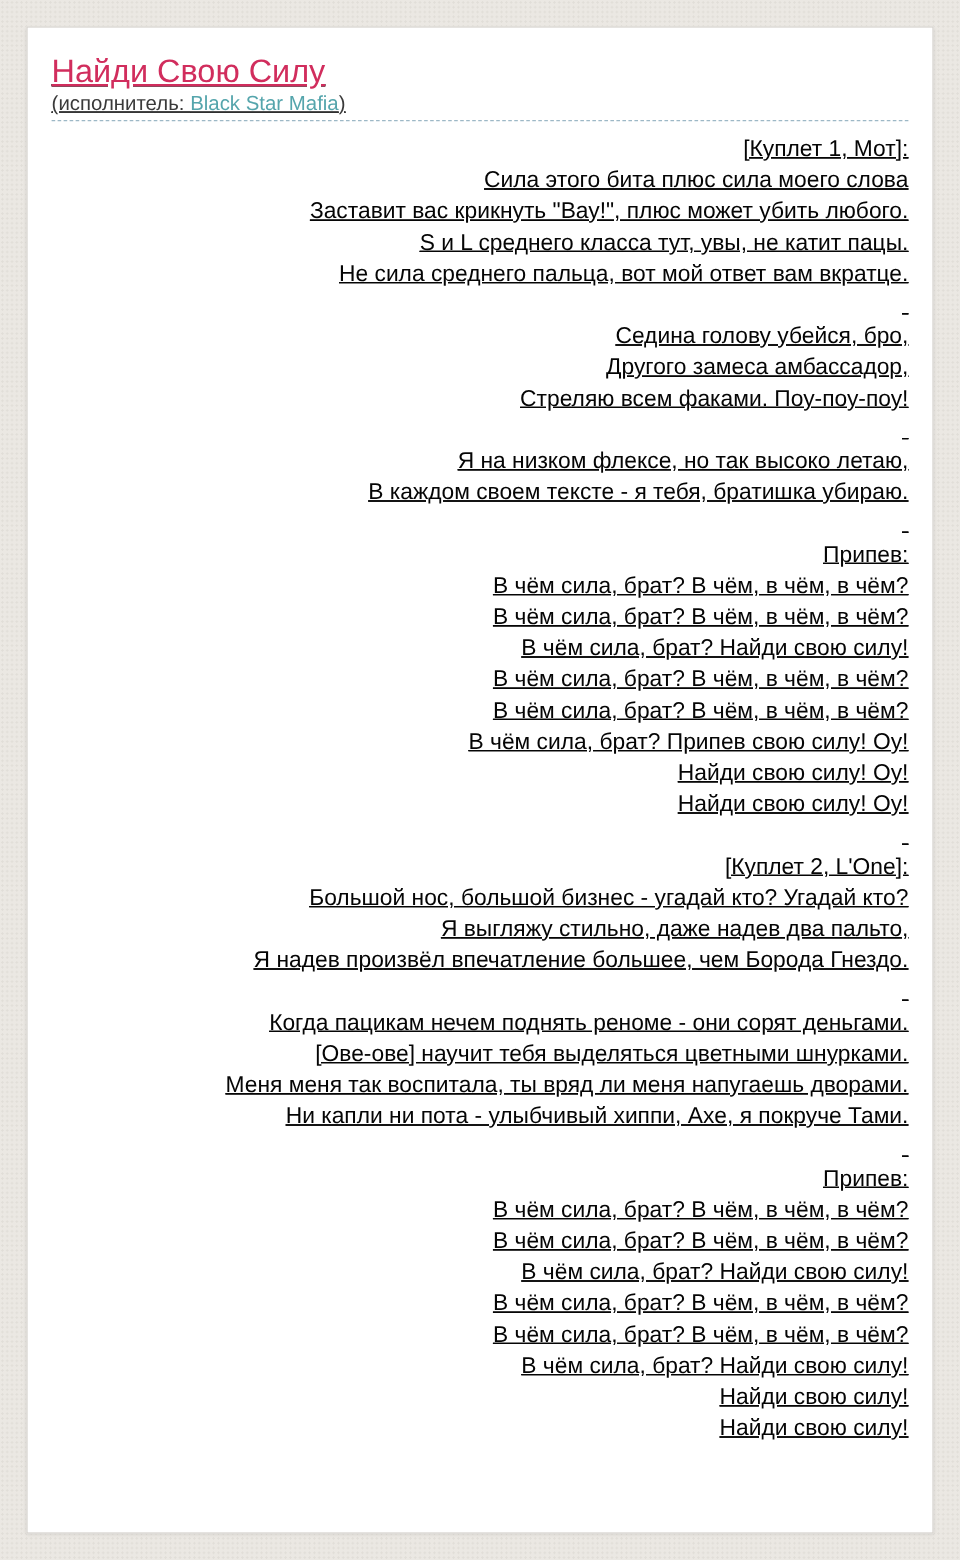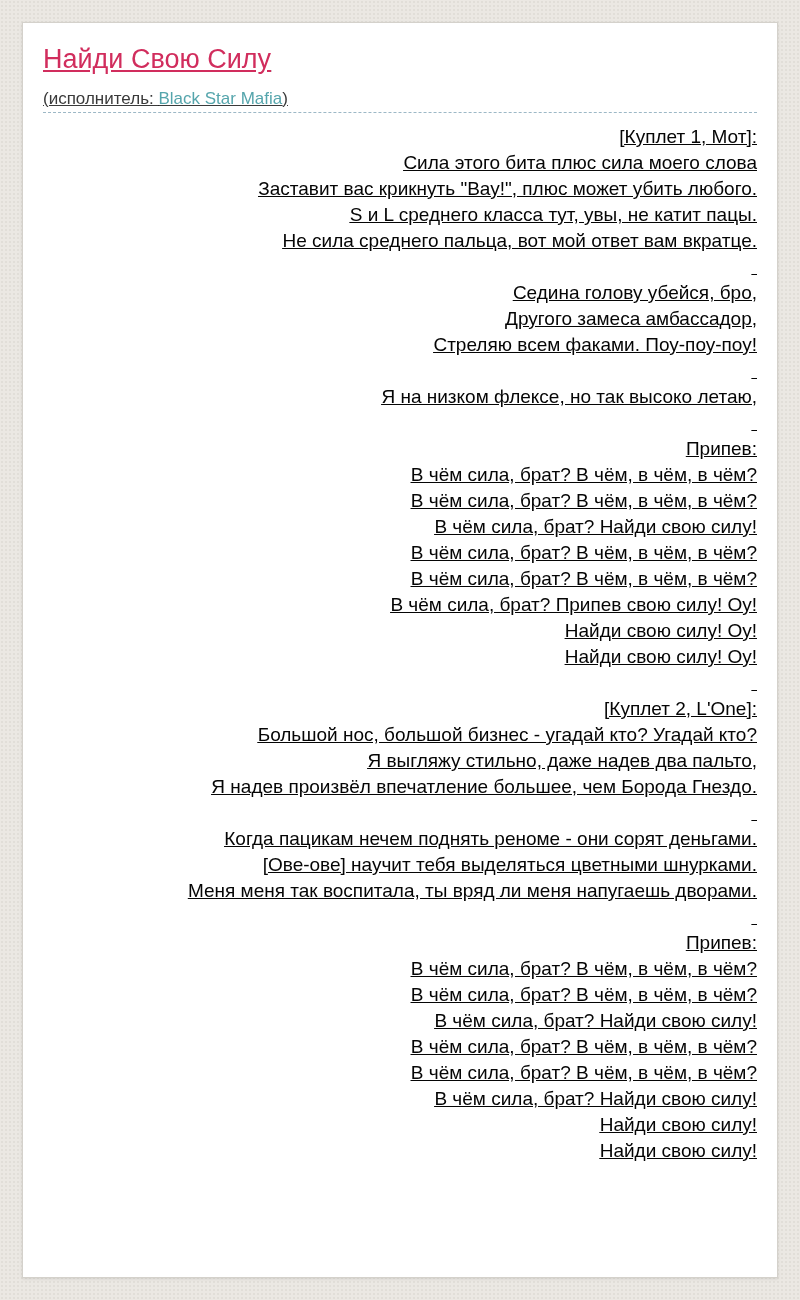--- a/index.html
+++ b/index.html
@@ -35,21 +35,21 @@
   .song-title {
     color: var(--title-pink, #d12d5d);
     font-size: 27px;
     font-weight: normal;
     line-height: 32px;
   }
   .artist-line {
     font-size: 17px;
     line-height: 21px;
     color: #3a3a3a;
-    margin-top: 13px;
+    margin-top: 1px;
   }
   .artist-line a {
     color: var(--link-teal, #55a5ac);
     text-decoration: none;
     cursor: pointer;
   }
   .lyrics {
     margin-top: 11px;
     font-size: 19px;
     line-height: 26px;
@@ -73,39 +73,41 @@
       <div class="lyric-line">Сила этого бита плюс сила моего слова</div>
       <div class="lyric-line">Заставит вас крикнуть "Вау!", плюс может убить любого.</div>
       <div class="lyric-line">S и L среднего класса тут, увы, не катит пацы.</div>
       <div class="lyric-line">Не сила среднего пальца, вот мой ответ вам вкратце.</div>
       <div class="lyric-line">&nbsp;</div>
       <div class="lyric-line">Седина голову убейся, бро,</div>
       <div class="lyric-line">Другого замеса амбассадор,</div>
       <div class="lyric-line">Стреляю всем факами. Поу-поу-поу!</div>
       <div class="lyric-line">&nbsp;</div>
       <div class="lyric-line">Я на низком флексе, но так высоко летаю,</div>
+      <div class="lyric-line">В каждом своем тексте - я тебя, братишка убираю.</div>
       <div class="lyric-line">&nbsp;</div>
       <div class="lyric-line">Припев:</div>
       <div class="lyric-line">В чём сила, брат? В чём, в чём, в чём?</div>
       <div class="lyric-line">В чём сила, брат? В чём, в чём, в чём?</div>
       <div class="lyric-line">В чём сила, брат? Найди свою силу!</div>
       <div class="lyric-line">В чём сила, брат? В чём, в чём, в чём?</div>
       <div class="lyric-line">В чём сила, брат? В чём, в чём, в чём?</div>
       <div class="lyric-line">В чём сила, брат? Припев свою силу! Оу!</div>
       <div class="lyric-line">Найди свою силу! Оу!</div>
       <div class="lyric-line">Найди свою силу! Оу!</div>
       <div class="lyric-line">&nbsp;</div>
       <div class="lyric-line">[Куплет 2, L'One]:</div>
       <div class="lyric-line">Большой нос, большой бизнес - угадай кто? Угадай кто?</div>
       <div class="lyric-line">Я выгляжу стильно, даже надев два пальто,</div>
       <div class="lyric-line">Я надев произвёл впечатление большее, чем Борода Гнездо.</div>
       <div class="lyric-line">&nbsp;</div>
       <div class="lyric-line">Когда пацикам нечем поднять реноме - они сорят деньгами.</div>
       <div class="lyric-line">[Ове-ове] научит тебя выделяться цветными шнурками.</div>
       <div class="lyric-line">Меня меня так воспитала, ты вряд ли меня напугаешь дворами.</div>
+      <div class="lyric-line">Ни капли ни пота - улыбчивый хиппи, Axe, я покруче Тами.</div>
       <div class="lyric-line">&nbsp;</div>
       <div class="lyric-line">Припев:</div>
       <div class="lyric-line">В чём сила, брат? В чём, в чём, в чём?</div>
       <div class="lyric-line">В чём сила, брат? В чём, в чём, в чём?</div>
       <div class="lyric-line">В чём сила, брат? Найди свою силу!</div>
       <div class="lyric-line">В чём сила, брат? В чём, в чём, в чём?</div>
       <div class="lyric-line">В чём сила, брат? В чём, в чём, в чём?</div>
       <div class="lyric-line">В чём сила, брат? Найди свою силу!</div>
       <div class="lyric-line">Найди свою силу!</div>
       <div class="lyric-line">Найди свою силу!</div>

